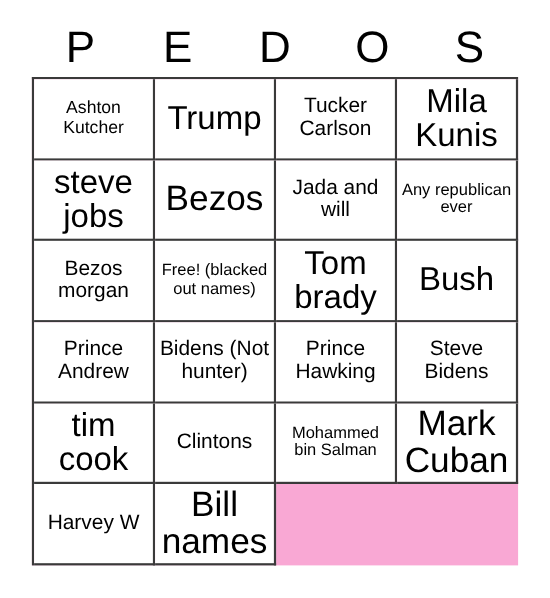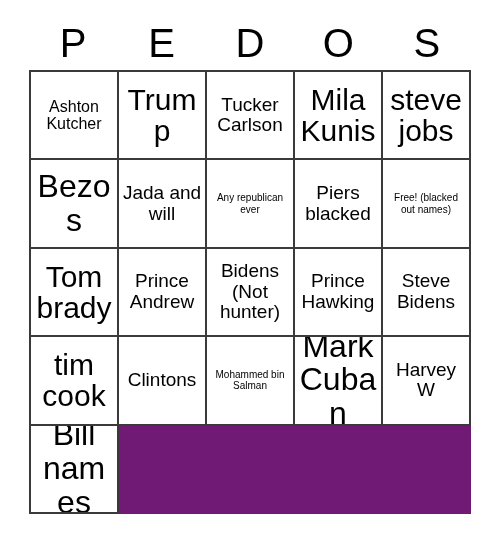--- a/index.html
+++ b/index.html
@@ -45,26 +45,26 @@
   }
 
   
   #bingo-grid {
     position: absolute;
     left: 29px;
     top: 70px;
     width: 442px;
     height: 444px;
     display: grid;
-    grid-template-columns: repeat(5, 1fr);
+    grid-template-columns: repeat(4, 1fr);
     grid-template-rows: repeat(5, 1fr);
     border-top: 2px solid #3a3a3a;
     border-left: 2px solid #3a3a3a;
     box-sizing: border-box;
-    background: #701a75;
+    background: #f9a8d4;
   }
 
   .bingo-cell {
     border-right: 2px solid #3a3a3a;
     border-bottom: 2px solid #3a3a3a;
     box-sizing: border-box;
     display: flex;
     align-items: center;
     justify-content: center;
     text-align: center;
@@ -76,21 +76,21 @@
   .cell-text {
     display: block;
     width: 100%;
     line-height: 1.06;
     word-wrap: break-word;
     hyphens: none;
     color: #000000;
   }
 
   
-  .sz-xs .cell-text { font-size: 10px; line-height: 1.12; }
+  .sz-xs .cell-text { font-size: 15px; line-height: 1.12; }
   .sz-sm .cell-text { font-size: 16px; line-height: 1.10; }
   .sz-md .cell-text { font-size: 19px; line-height: 1.08; }
   .sz-lg .cell-text { font-size: 32px; line-height: 1.06; }
   .sz-xl .cell-text { font-size: 30px; line-height: 1.04; }
 </style>
 </head>
 <body>
 
 <div id="bingo-card">
 
@@ -124,27 +124,30 @@
         <span class="cell-text">Bezos</span>
       </div>
     <div class="bingo-cell sz-md">
         <span class="cell-text">Jada and will</span>
       </div>
     <div class="bingo-cell sz-xs">
         <span class="cell-text">Any republican ever</span>
       </div>
 
     <div class="bingo-cell sz-md">
-        <span class="cell-text">Piers blacked</span>
+        <span class="cell-text">Bezos morgan</span>
       </div>
     <div class="bingo-cell sz-xs">
         <span class="cell-text">Free! (blacked out names)</span>
       </div>
     <div class="bingo-cell sz-xl">
         <span class="cell-text">Tom brady</span>
+      </div>
+    <div class="bingo-cell sz-xl">
+        <span class="cell-text">Bush</span>
       </div>
 
     <div class="bingo-cell sz-md">
         <span class="cell-text">Prince Andrew</span>
       </div>
     <div class="bingo-cell sz-md">
         <span class="cell-text">Bidens (Not hunter)</span>
       </div>
     <div class="bingo-cell sz-md">
         <span class="cell-text">Prince Hawking</span>

